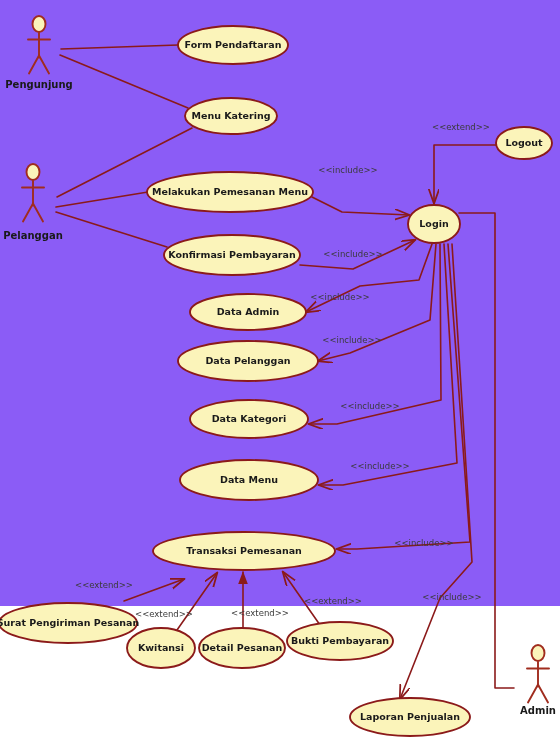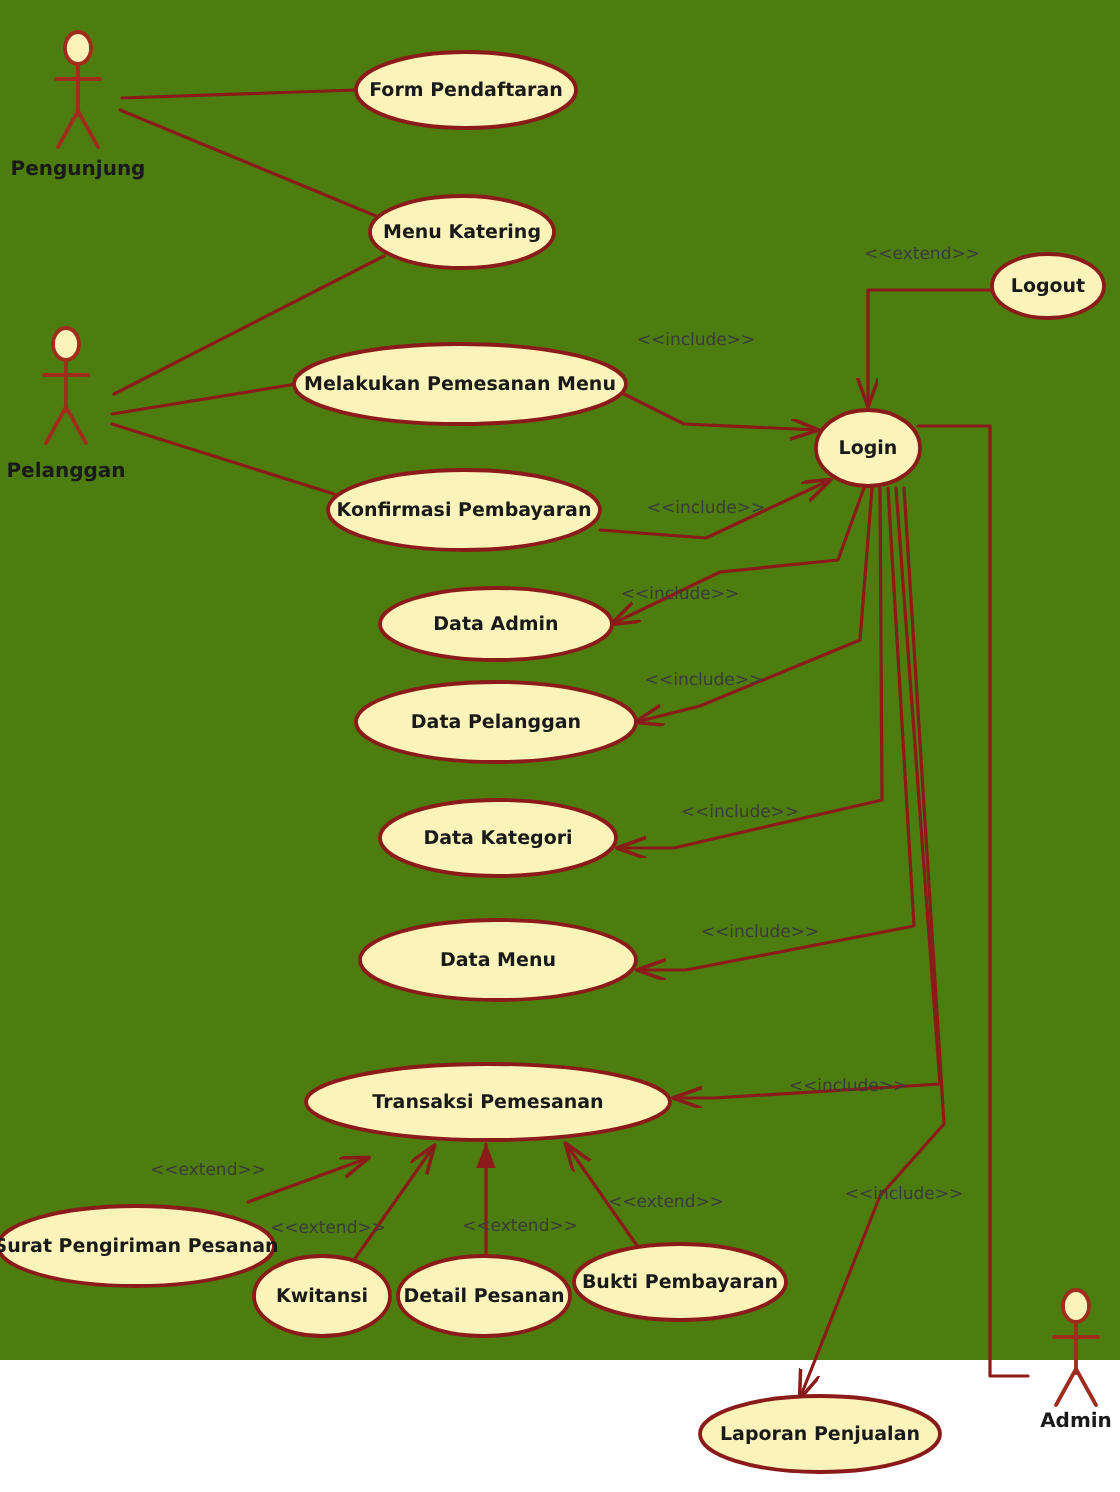--- a/index.html
+++ b/index.html
@@ -10,22 +10,22 @@
   }
   body {
     width: 560px;
     height: 746px;
     font-family: "DejaVu Sans", sans-serif;
     overflow: hidden;
   }
   #diagram-root {
     position: relative;
     width: 560px;
-    height: 680px;
-    background: #4d7c0f;
+    height: 606px;
+    background: #8b5cf6;
   }
   svg#diagram-svg {
     position: absolute;
     left: 0;
     top: 0;
     width: 560px;
     height: 746px;
     display: block;
   }
   .uc-label {

